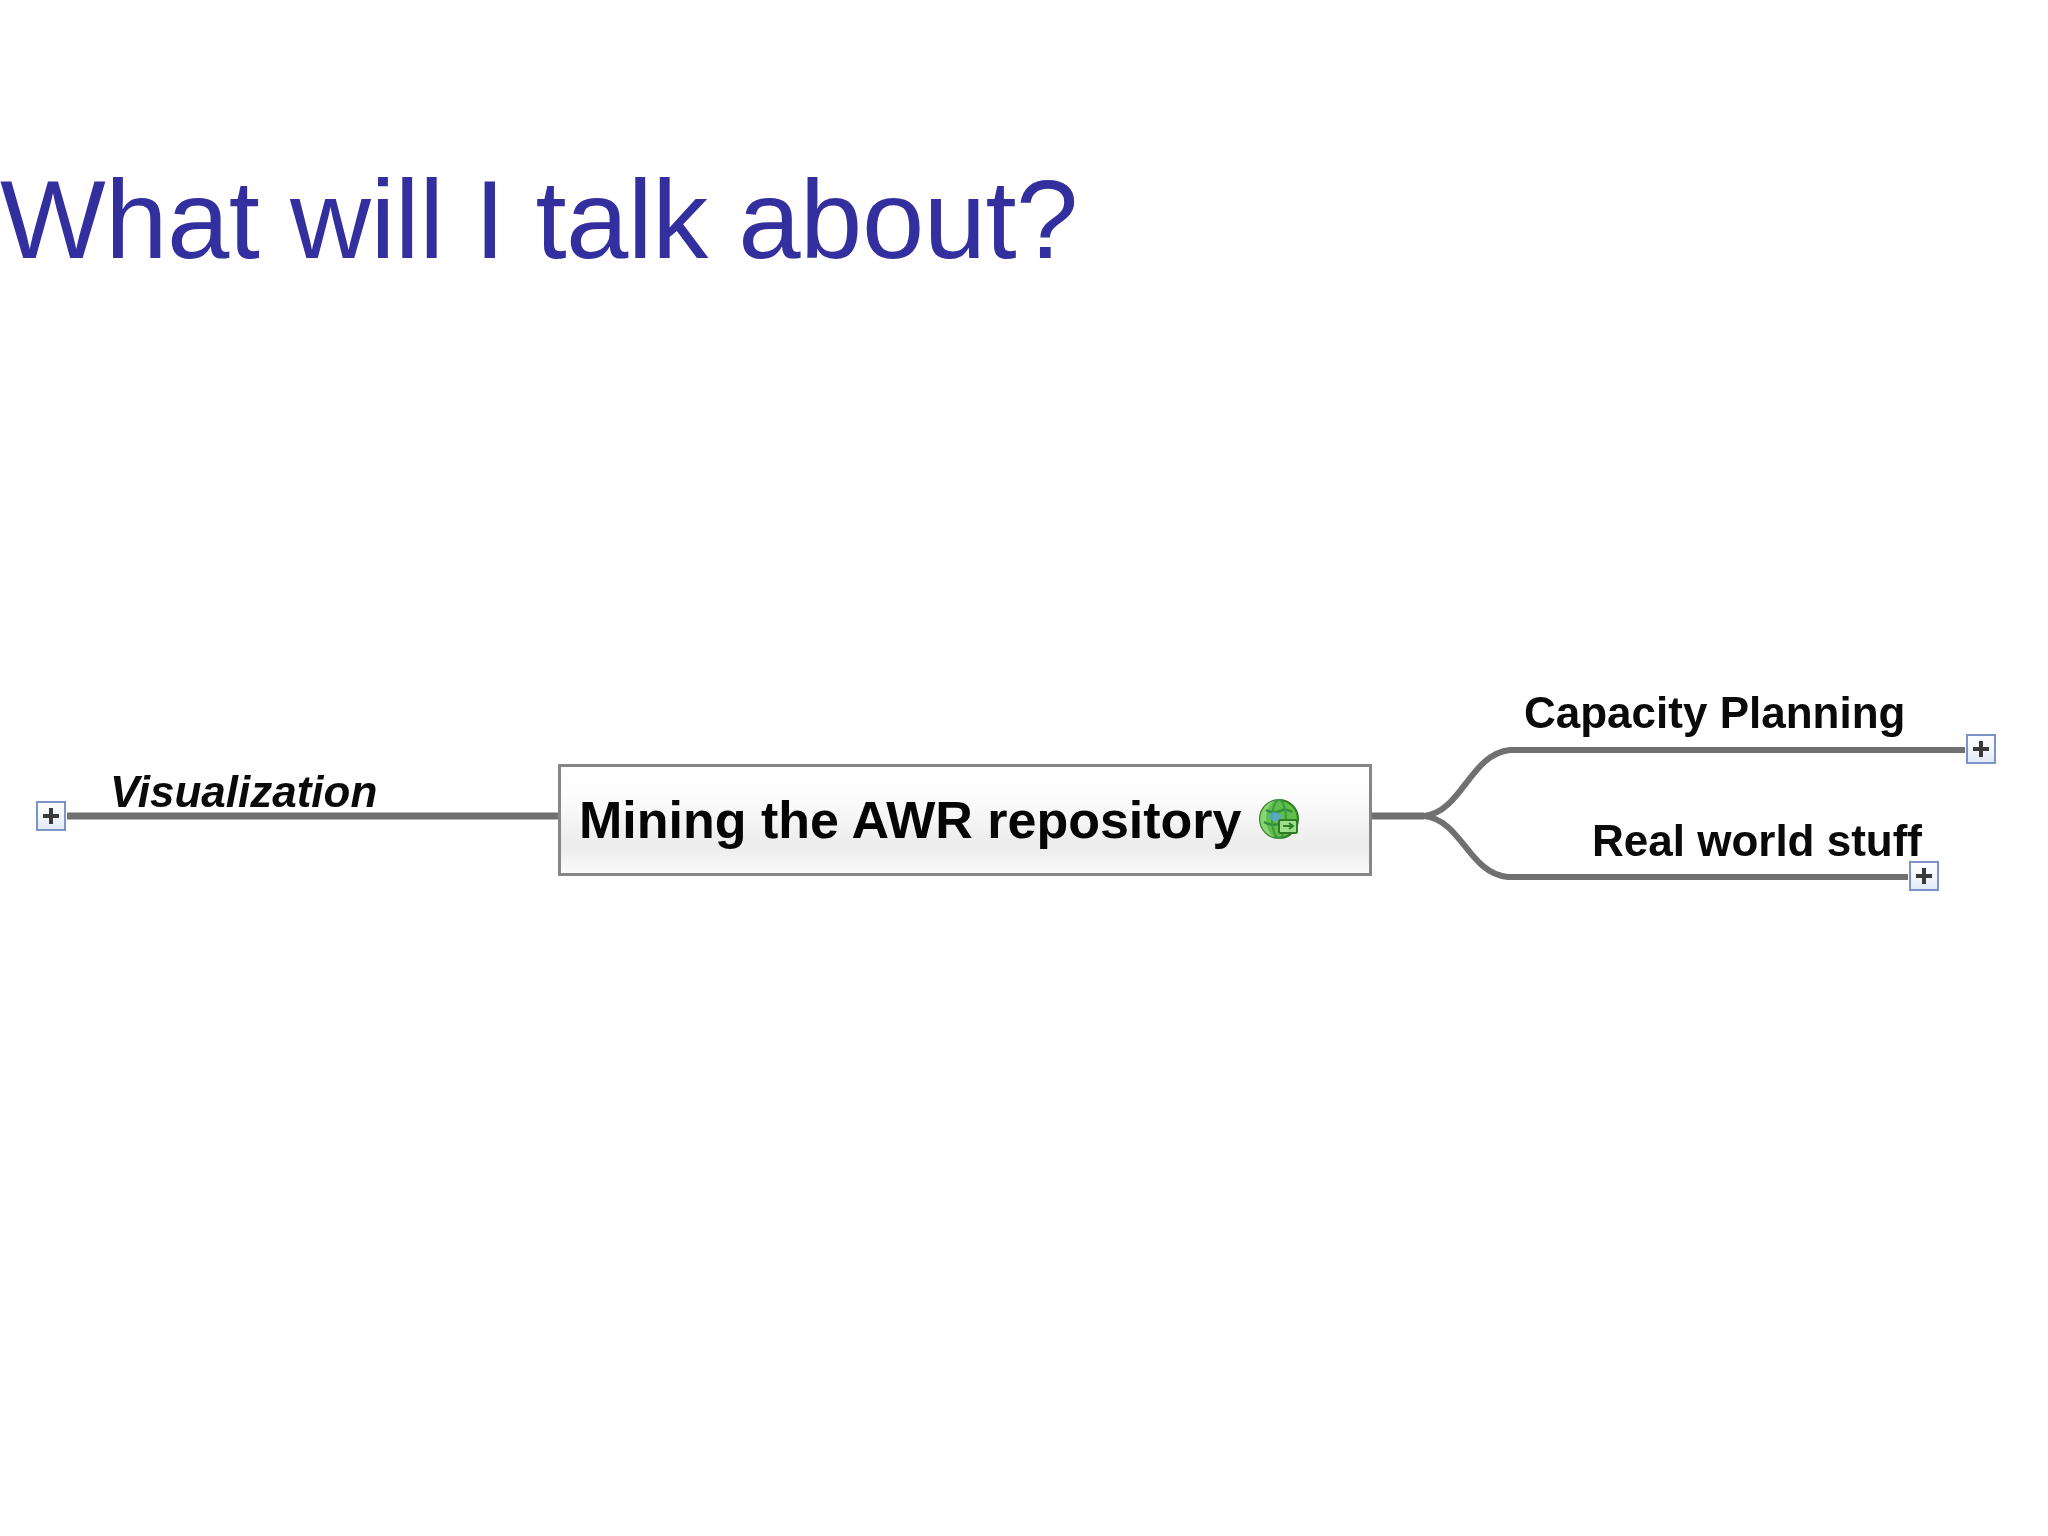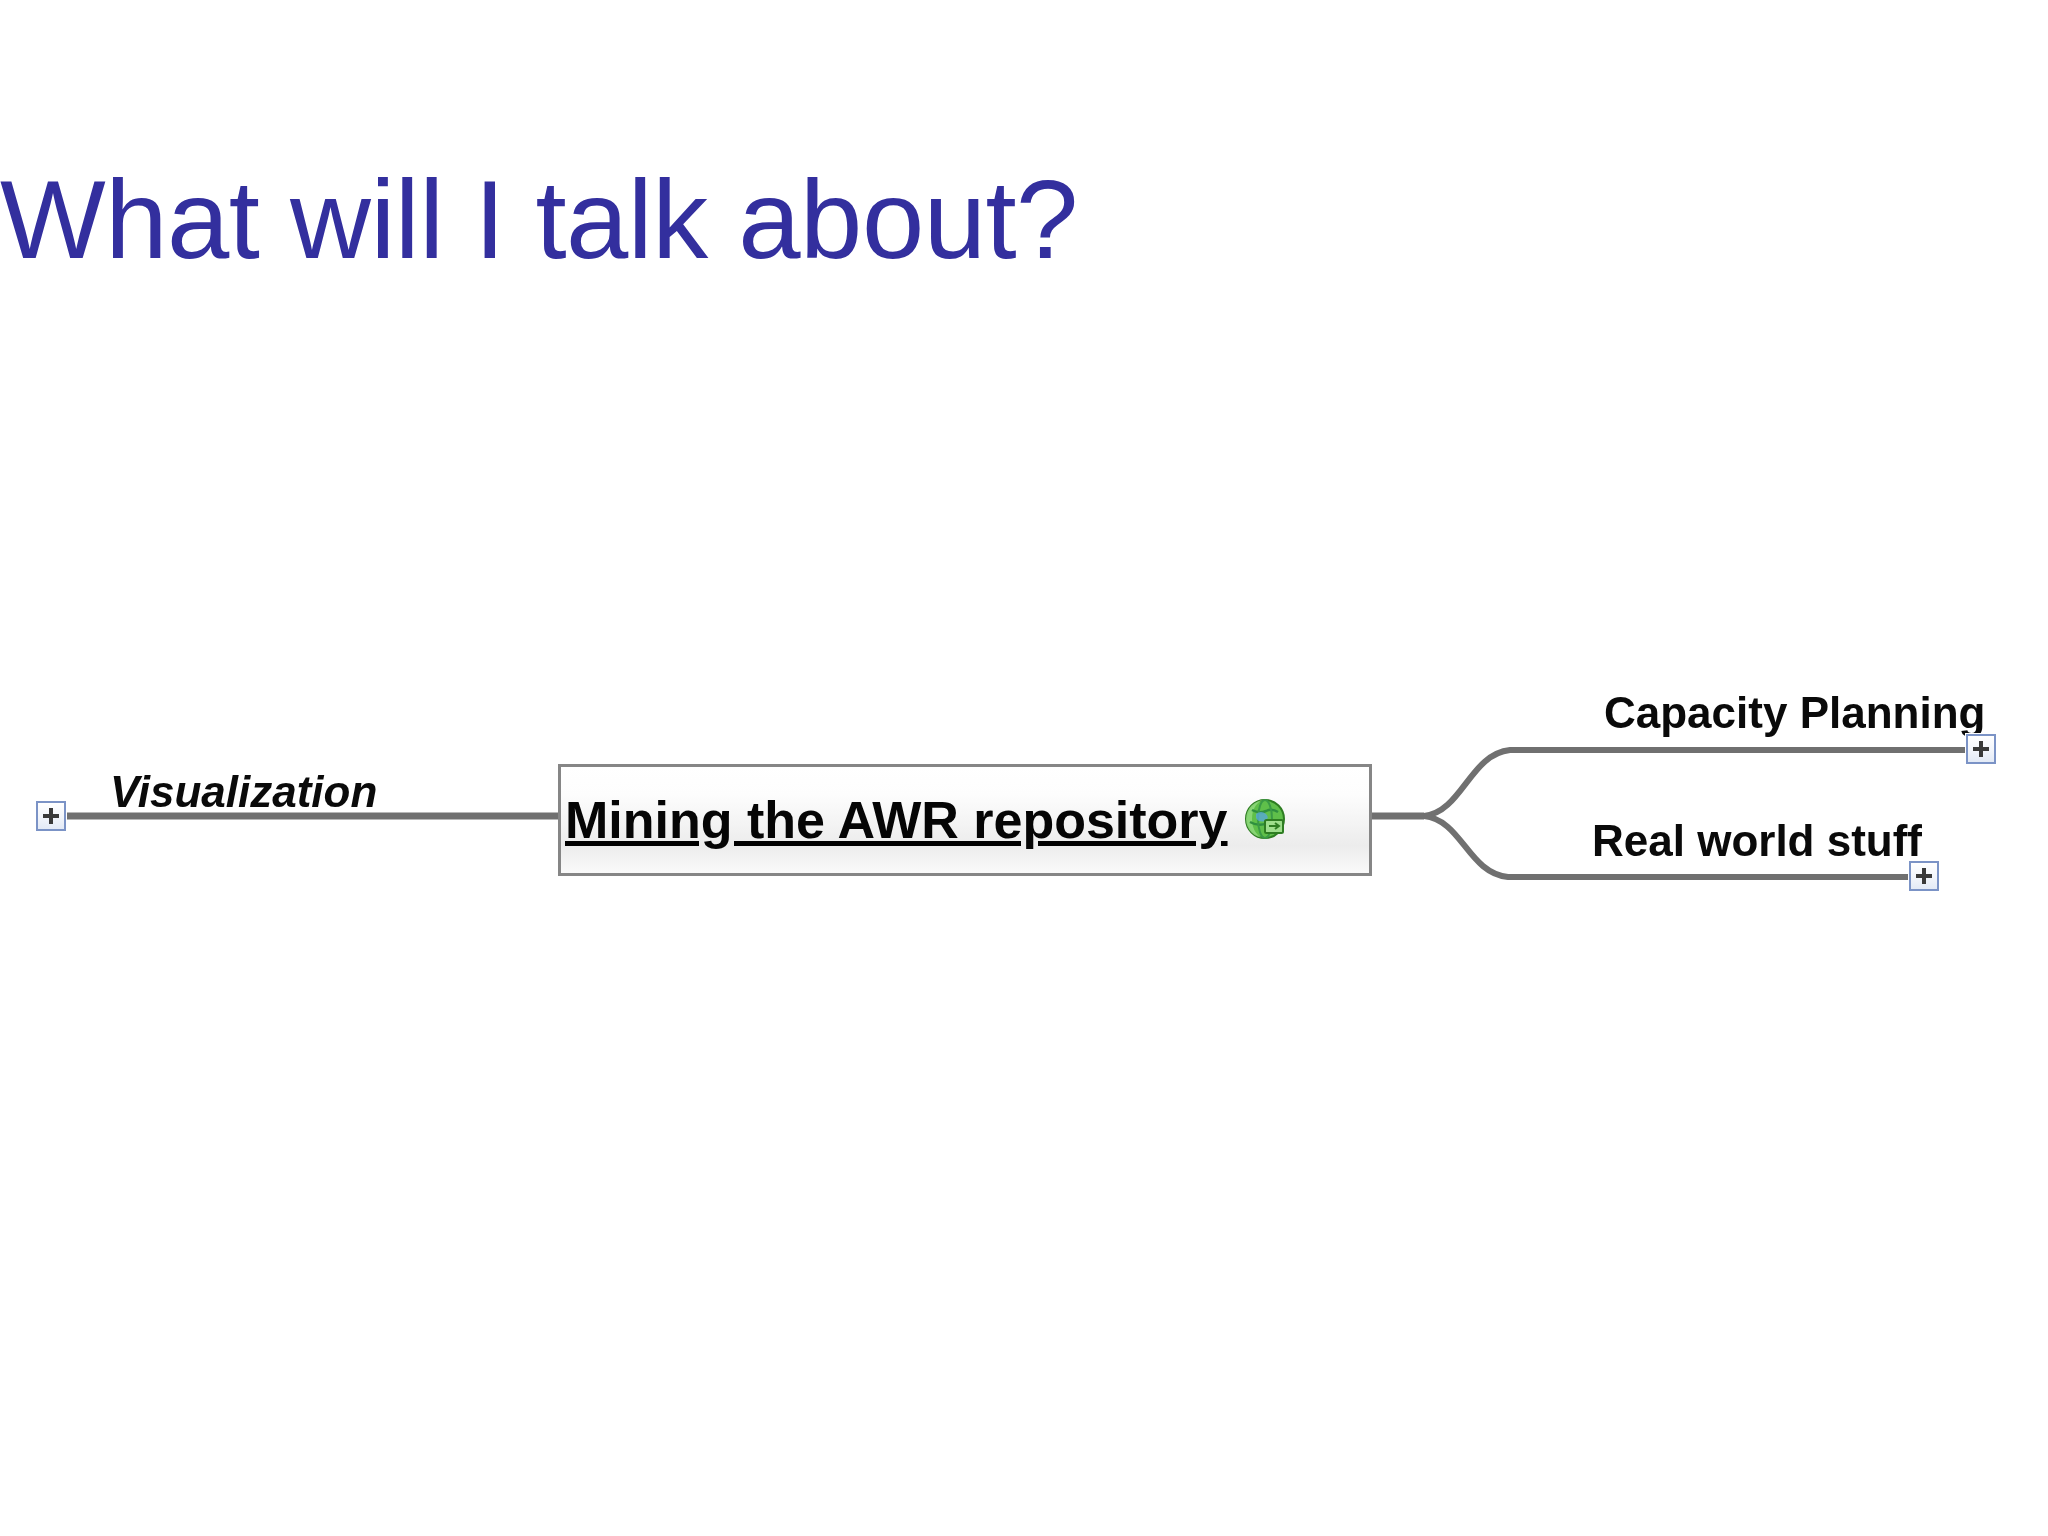--- a/index.html
+++ b/index.html
@@ -62,22 +62,21 @@
     border: 3px solid #868686;
     background: linear-gradient(to bottom,
         #ffffff 0%,
         #fdfdfd 26%,
         #f4f4f4 52%,
         #ececec 74%,
         #fafafa 100%);
     display: flex;
     align-items: center;
     justify-content: flex-start;
-    padding-left: 4px;
-    text-decoration: underline;
+    padding-left: 18px;
   }
   #central-node-label {
     font-family: "Liberation Sans", sans-serif;
     font-size: 52px;
     font-weight: bold;
     color: #050505;
     white-space: nowrap;
     letter-spacing: 0px;
   }
   #central-node-icon {
@@ -93,21 +92,21 @@
   .branch-label {
     position: absolute;
     font-family: "Liberation Sans", sans-serif;
     font-size: 44px;
     font-weight: bold;
     color: #0a0a0a;
     white-space: nowrap;
     letter-spacing: 0px;
   }
   #label-visualization { left: 110px;  top: 767px; font-style: italic; }
-  #label-capacity      { left: 1604px; top: 688px; }
+  #label-capacity      { left: 1524px; top: 688px; }
   #label-realworld     { left: 1592px; top: 816px; }
 
   
   .expand-toggle {
     position: absolute;
     width: 30px;
     height: 30px;
     box-sizing: border-box;
     border: 2px solid #7b93c6;
     background: linear-gradient(to bottom, #ffffff 0%, #f2f5fb 55%, #e3eaf6 100%);

